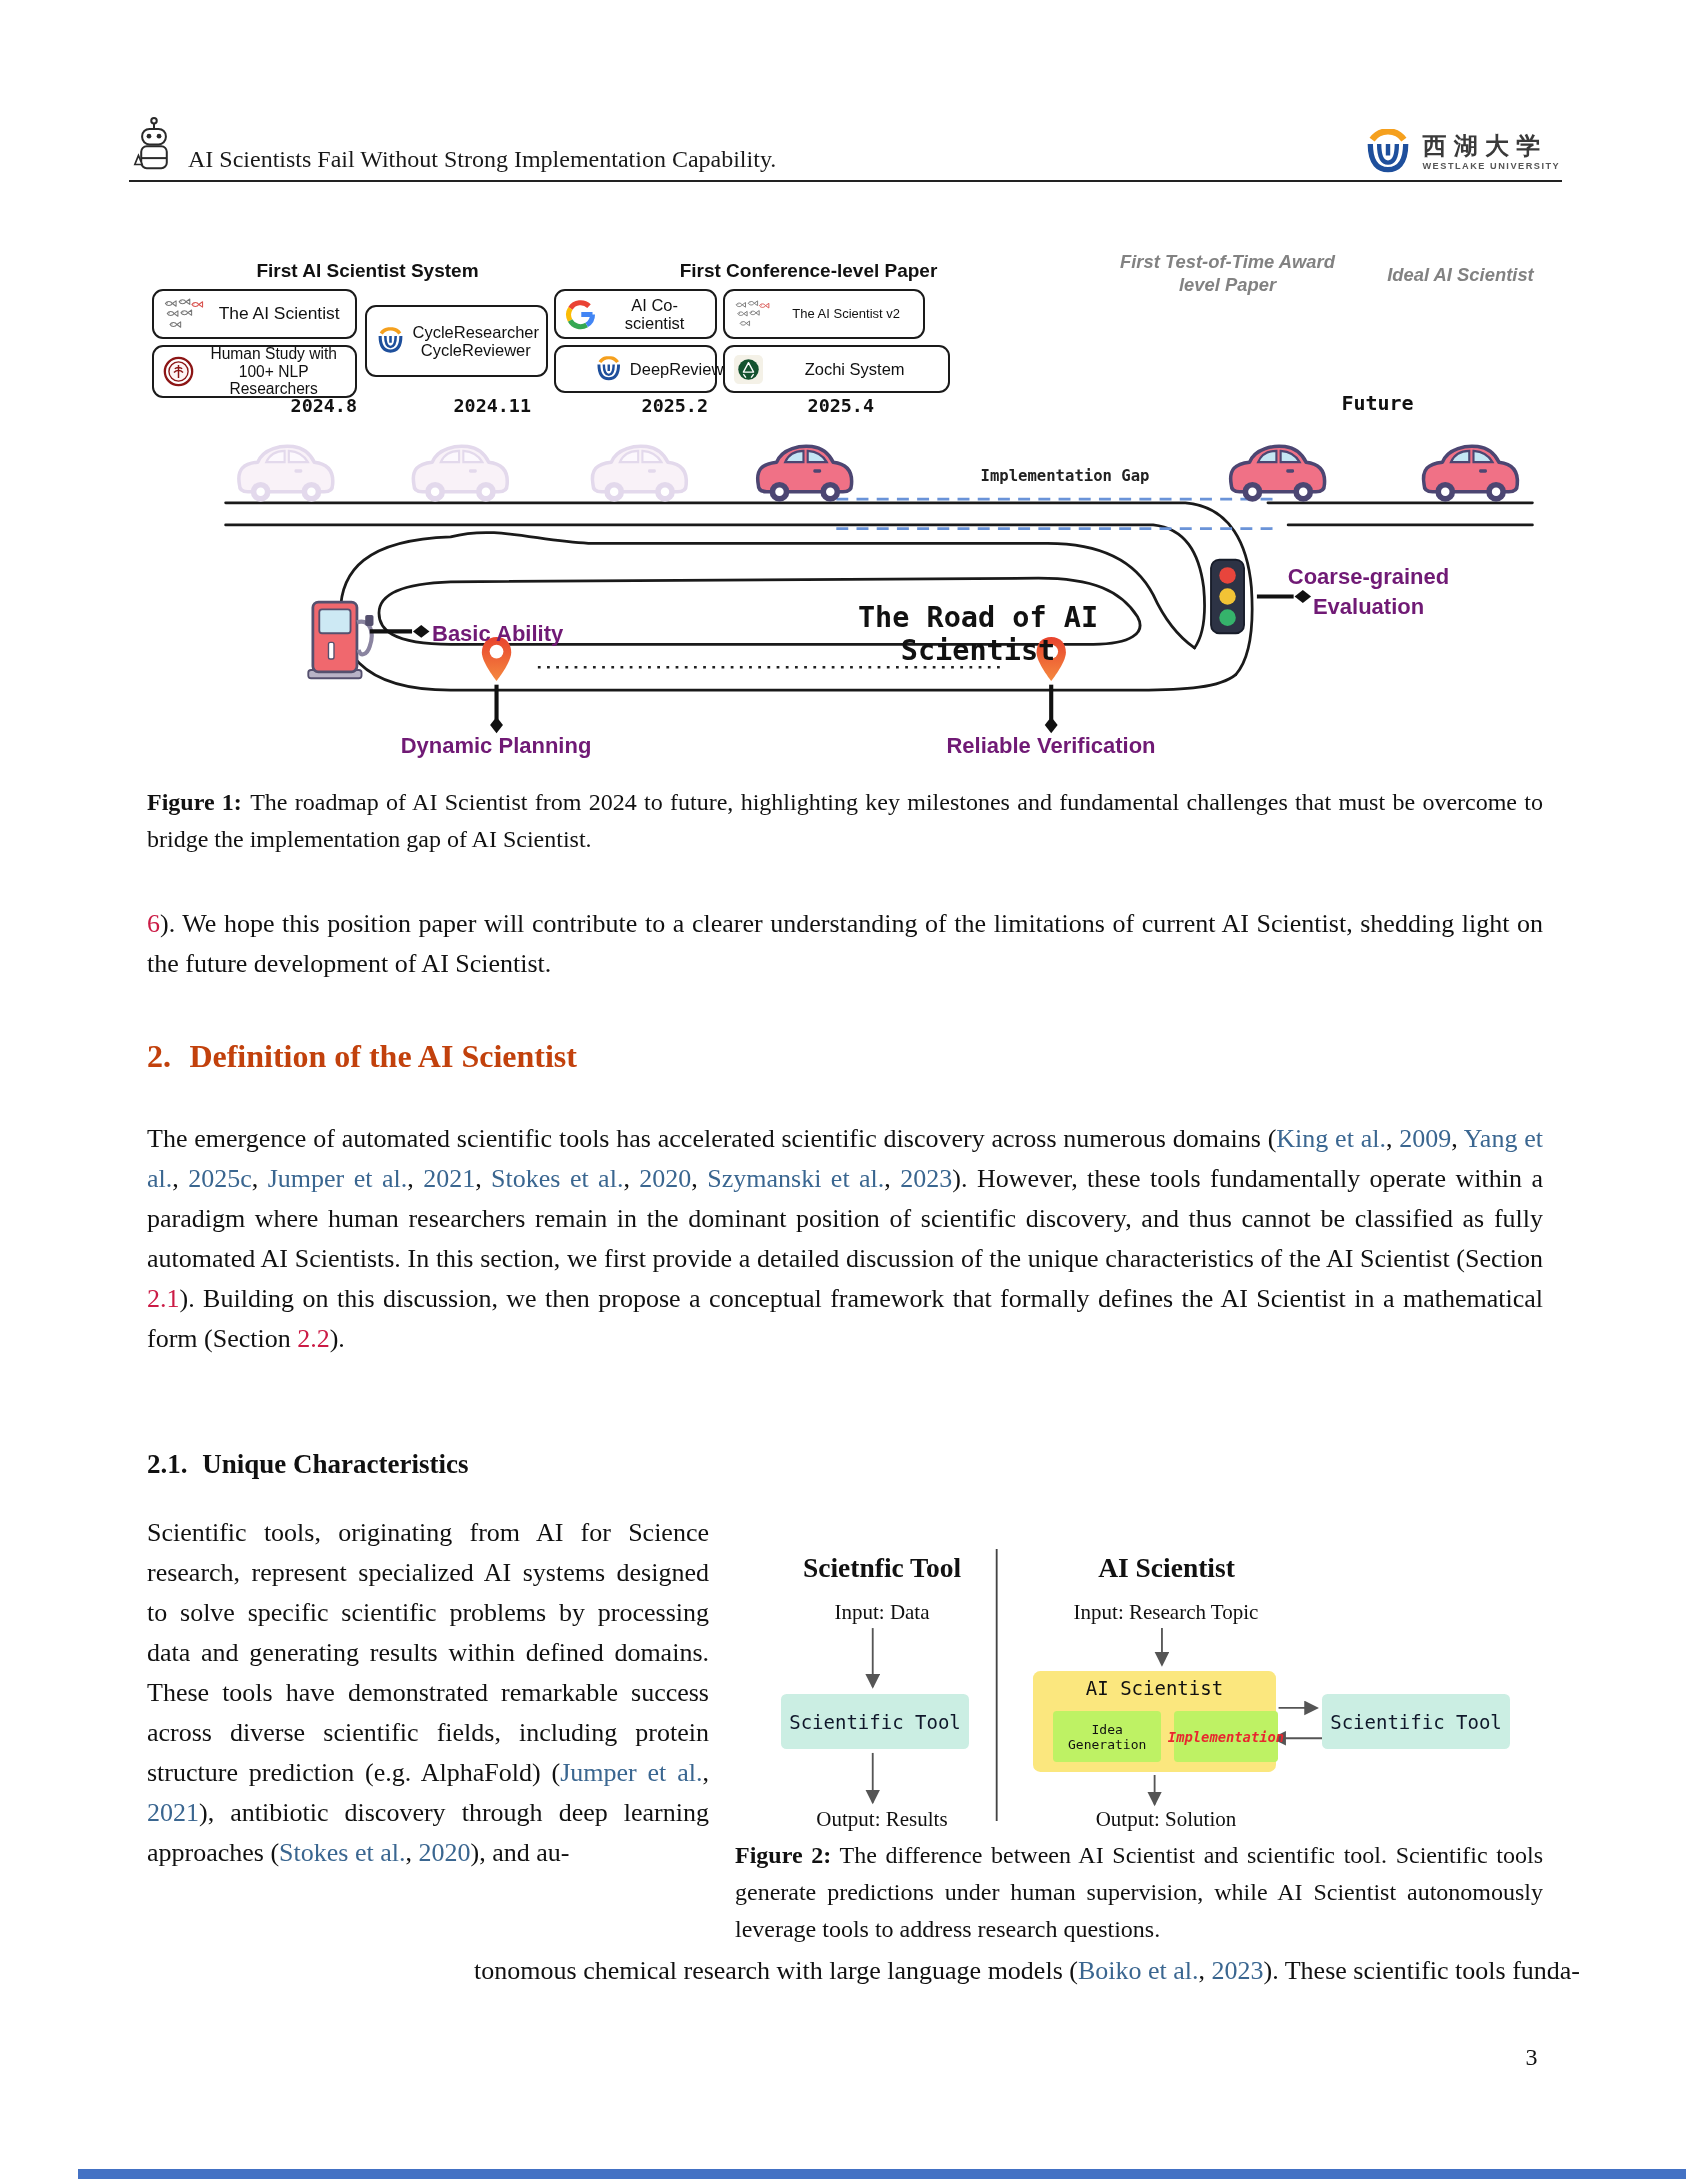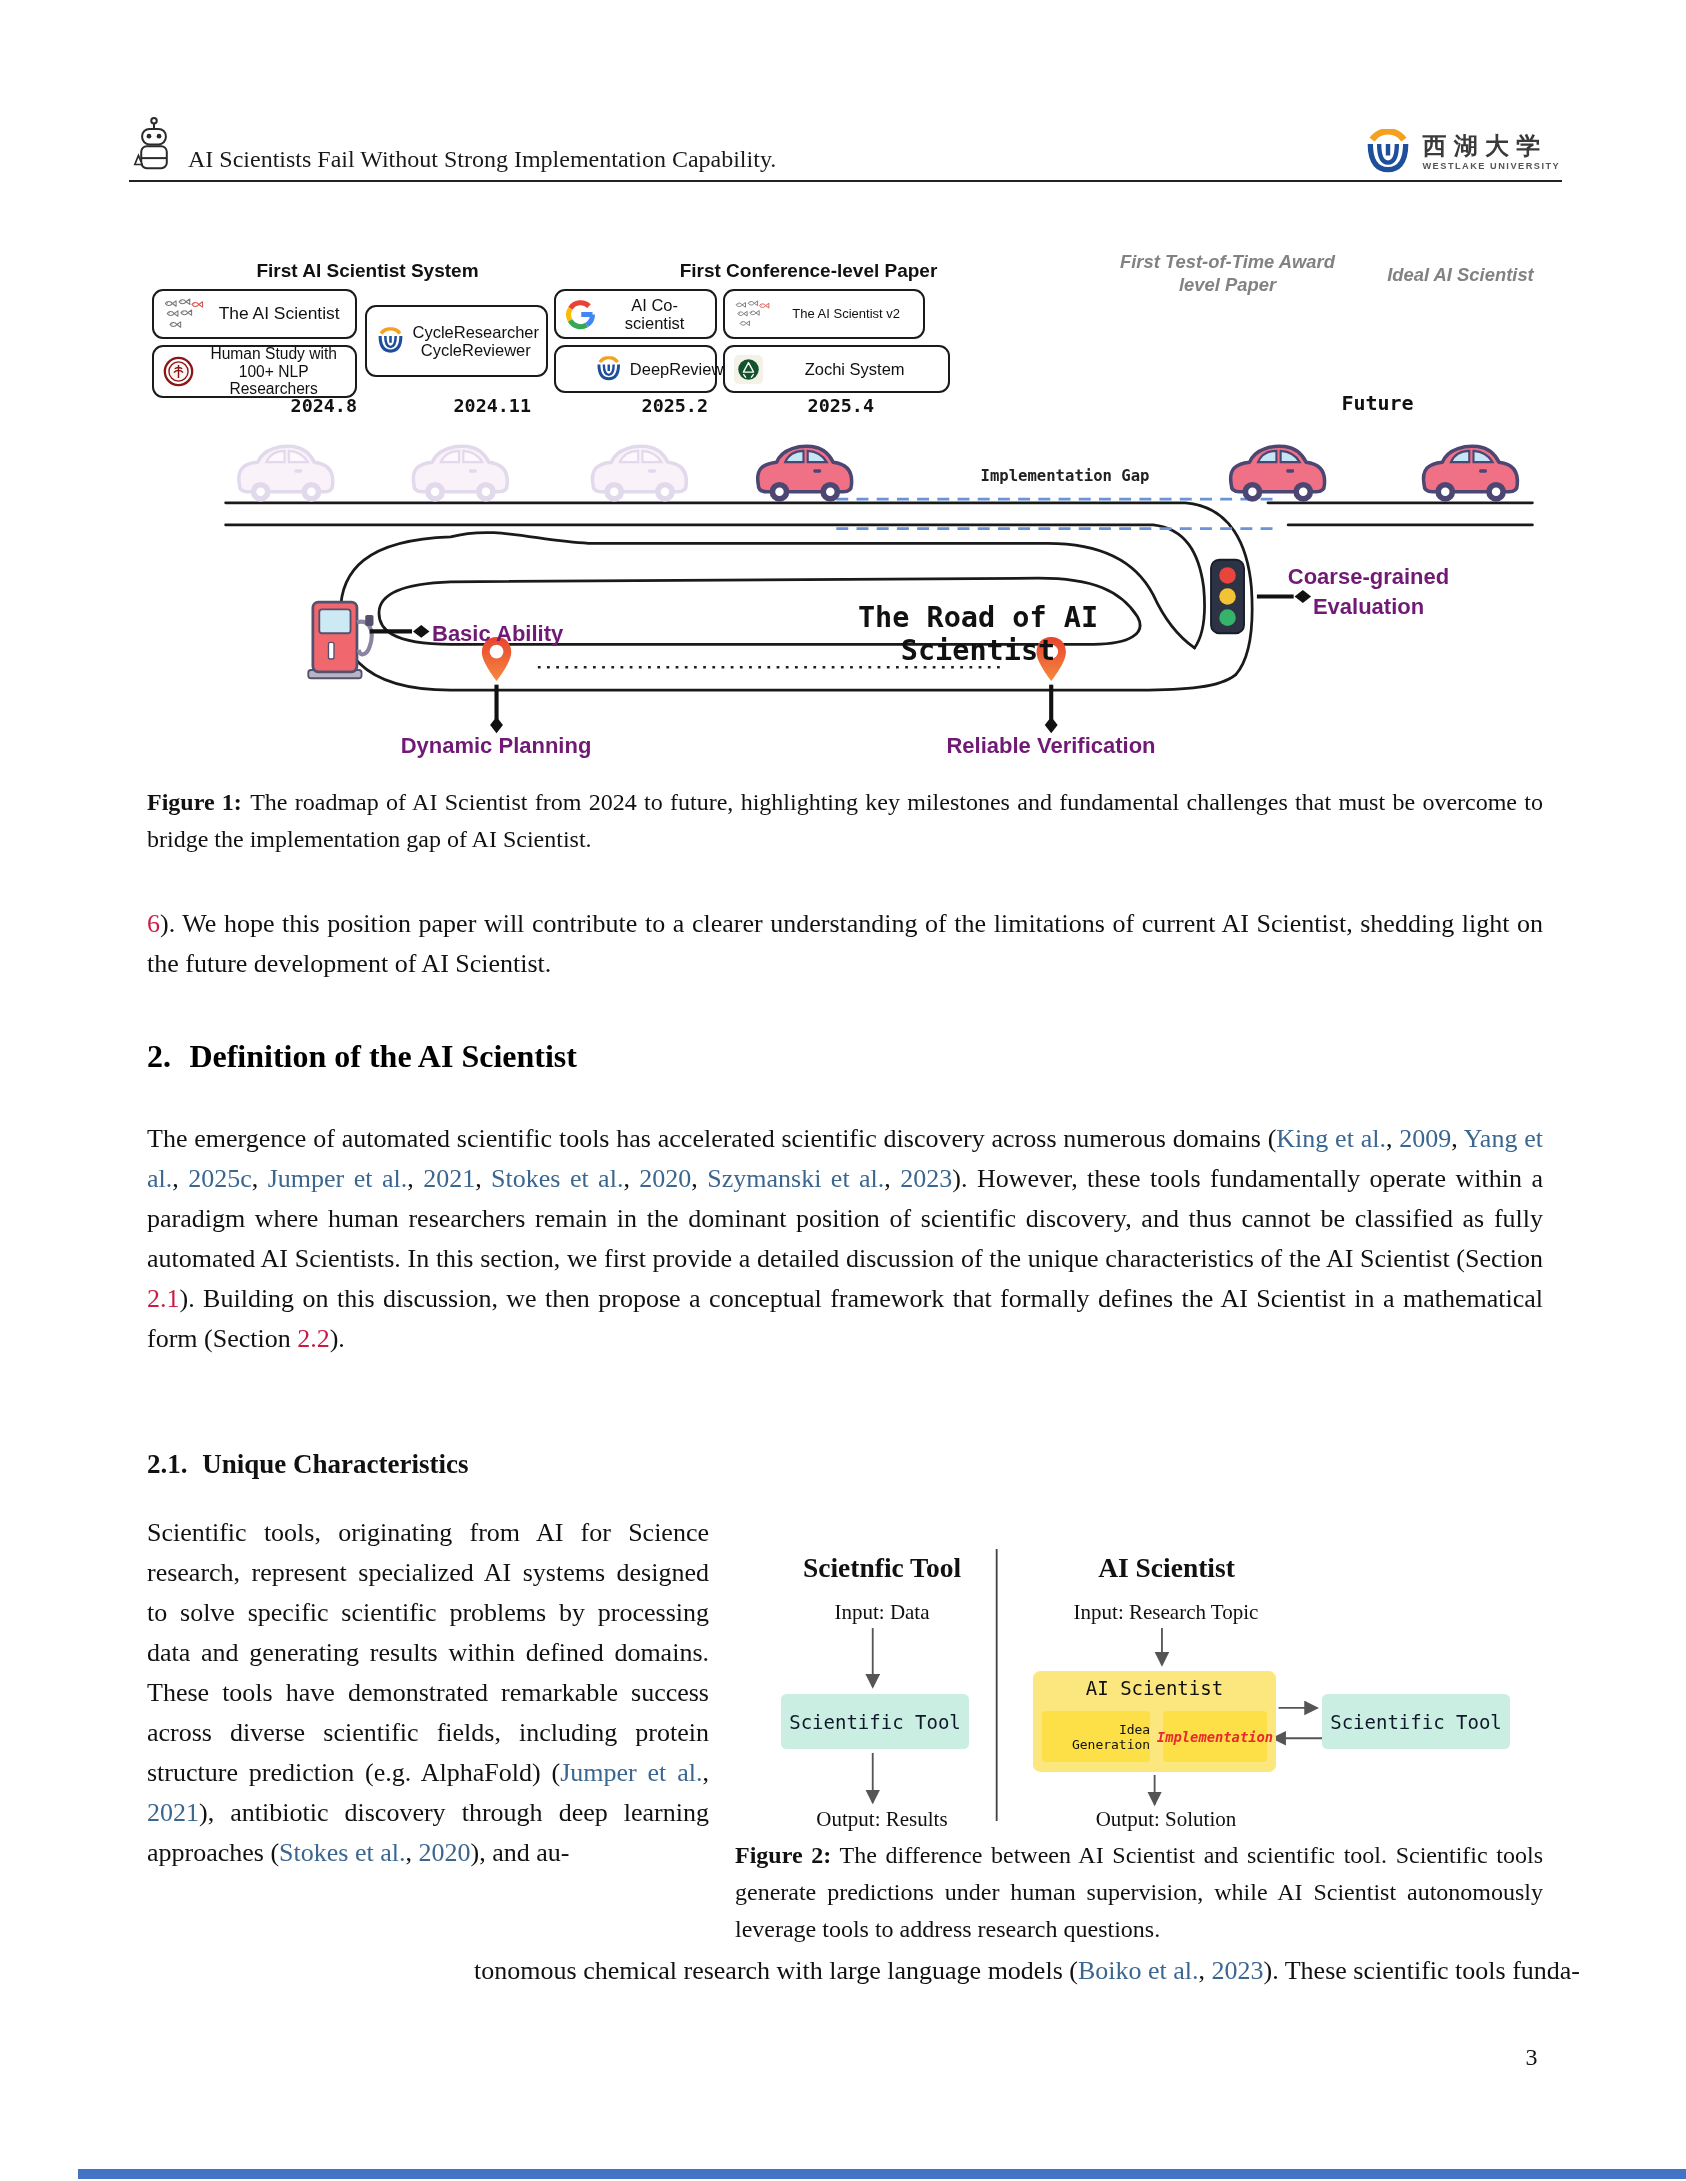--- a/index.html
+++ b/index.html
@@ -35,37 +35,37 @@
           font:bold 15.6px "DejaVu Sans Mono",monospace;color:#222;}
   .futurelbl{position:absolute;left:1304px;top:391px;width:147px;text-align:center;
              font:bold 20px "DejaVu Sans Mono",monospace;color:#111;}
 
   
   .caption{position:absolute;font:24px/1.55 "Liberation Serif",serif;text-align:justify;color:#111;}
   .cap-tag{font-weight:bold;margin-right:8.3px;}
   .bodytext{position:absolute;font:26px/1.54 "Liberation Serif",serif;text-align:justify;color:#111;}
   .seg-blue{color:#3a6690;}
   .seg-red{color:#cb1b45;}
-  .h2red{position:absolute;font:bold 32px "Liberation Serif",serif;color:#000000;}
+  .h2red{position:absolute;font:bold 32px "Liberation Serif",serif;color:#c2410c;}
   .h2red .num{margin-right:18.4px;}
   .h3blk{position:absolute;font:bold 27px "Liberation Serif",serif;color:#111;}
   .h3blk .num{margin-right:14.7px;}
 
   
   .fig2-svg{position:absolute;left:735px;top:1538px;width:808px;height:294px;}
   .f2-hdr{position:absolute;font:bold 27.5px "Liberation Serif",serif;color:#111;text-align:center;}
   .f2-io{position:absolute;font:21px "Liberation Serif",serif;color:#111;text-align:center;}
   .f2-teal{position:absolute;background:#cbeee3;border-radius:5.5px;display:flex;align-items:center;
            justify-content:center;font:19px "DejaVu Sans Mono",monospace;color:#0f172a;}
   .f2-yellow{position:absolute;left:1033px;top:1671px;width:243px;height:101px;background:#fbe77e;
              border-radius:7.3px;}
   .f2-agent{position:absolute;left:0;top:5.5px;width:100%;text-align:center;
             font:19px "DejaVu Sans Mono",monospace;color:#111;}
-  .f2-inner{position:absolute;background:#fde047;border-radius:3.7px;display:flex;align-items:center;
-            justify-content:center;text-align:right;}
+  .f2-inner{position:absolute;background:#bef264;border-radius:3.7px;display:flex;align-items:center;
+            justify-content:center;text-align:center;margin-left:11px;}
   .f2-idea{left:9.2px;top:40px;width:108px;height:51px;font:13px "DejaVu Sans Mono",monospace;color:#111;}
   .f2-impl{left:130px;top:40px;width:104px;height:51px;font:bold italic 13.8px "DejaVu Sans Mono",monospace;color:#e8272e;font-style:italic;}
 
   .pagenum{position:absolute;left:1513px;top:2044px;width:37px;text-align:center;
            font:24px "Liberation Serif",serif;color:#111;}
   .footerbar{position:absolute;left:78px;top:2169px;width:1608px;height:10px;background:#4472c4;}
 </style>
 </head>
 <body>
 

